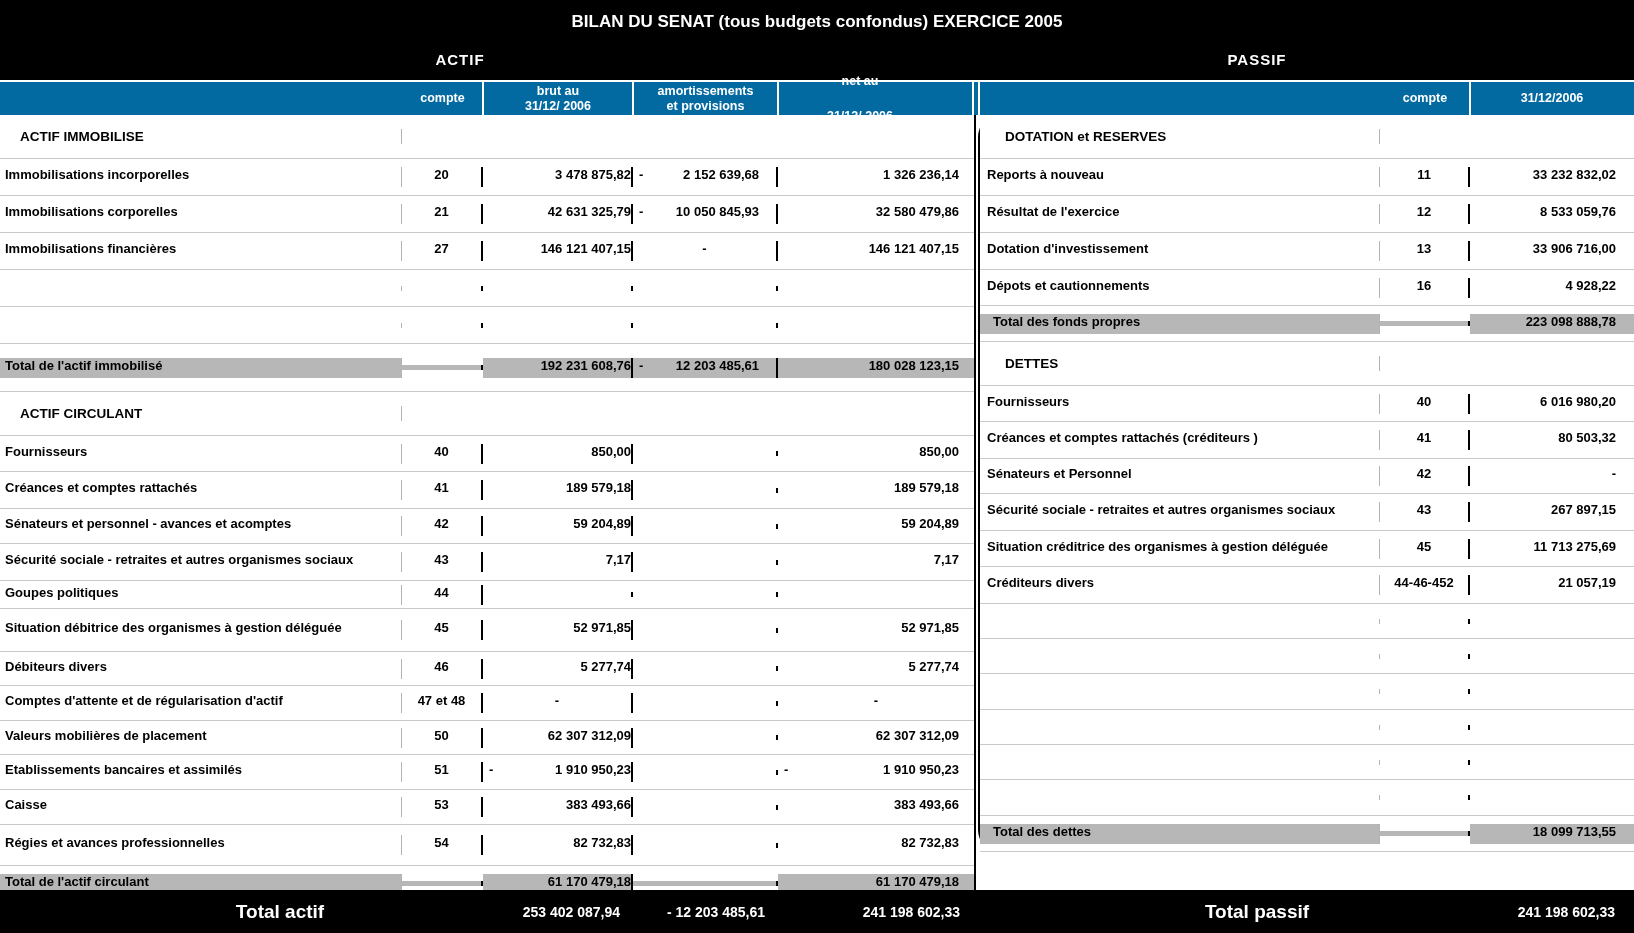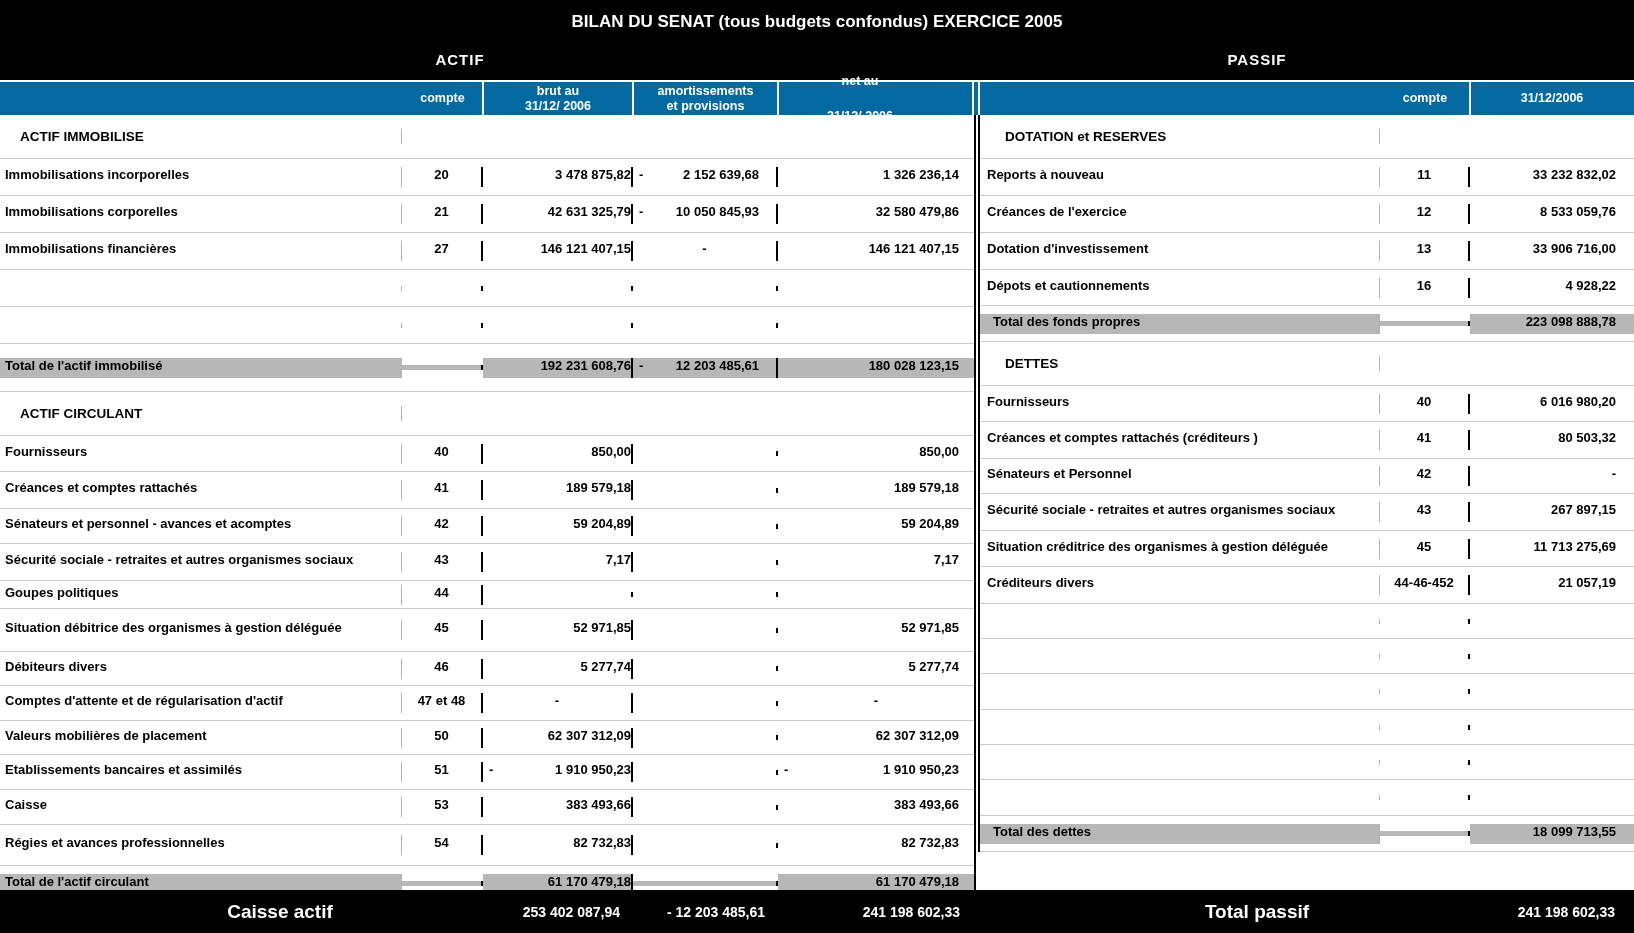--- a/index.html
+++ b/index.html
@@ -11,21 +11,21 @@
   .side-h{position:absolute;top:51px;color:#fff;font-size:15px;text-align:center;letter-spacing:1px;}
   .actif-h{left:0;width:920px;}
   .passif-h{left:940px;width:634px;}
   
   .colhead{position:absolute;left:0;top:80px;width:100%;height:35px;background:#0369a1;border-top:2px solid #fff;box-sizing:border-box;}
   .ch{position:absolute;top:0;height:100%;display:flex;flex-direction:column;justify-content:center;
       text-align:center;color:#fff;font-size:12.5px;line-height:15px;}
   .vline{position:absolute;top:0;width:2px;height:100%;background:#fff;}
   
   .ltable{position:absolute;left:0;top:115px;width:974px;border-right:2px solid #000;}
-  .rtable{position:absolute;left:978px;top:115px;width:654px;border-left:2px solid #000;}
+  .rtable{position:absolute;left:978px;top:115px;width:654px;border-left:2px solid #000;border-radius:22px;}
   .r{display:flex;border-bottom:1px solid #c9c9c9;box-sizing:border-box;background:#fff;align-items:center;}
   .c{box-sizing:border-box;display:flex;align-items:flex-end;padding-bottom:5px;font-size:13px;white-space:nowrap;overflow:hidden;}
   .lc-label{width:402px;border-right:1px solid #b3b3b3;padding-left:5px;}
   .lc-cpt{width:81px;border-right:2px solid #000;justify-content:center;}
   .lc-brut{width:150px;border-right:2px solid #000;justify-content:flex-end;}
   .lc-amort{width:145px;border-right:2px solid #000;justify-content:flex-end;padding-right:17px;}
   .lc-net{width:196px;justify-content:flex-end;padding-right:15px;}
   .rc-label{width:400px;border-right:1px solid #b3b3b3;padding-left:7px;}
   .rc-cpt{width:90px;border-right:2px solid #000;justify-content:center;}
   .rc-val{width:164px;justify-content:flex-end;padding-right:18px;}
@@ -247,21 +247,21 @@
       <div class="c rc-label">DOTATION et RESERVES</div>
       <div class="c rc-cpt"></div>
         <div class="c rc-val"></div>
     </div>
     <div class="r" style="height:37px">
       <div class="c rc-label">Reports à nouveau</div>
       <div class="c rc-cpt">11</div>
       <div class="c rc-val">33 232 832,02</div>
     </div>
     <div class="r" style="height:37px">
-      <div class="c rc-label">Créances de l'exercice</div>
+      <div class="c rc-label">Résultat de l'exercice</div>
       <div class="c rc-cpt">12</div>
       <div class="c rc-val">8 533 059,76</div>
     </div>
     <div class="r" style="height:37px">
       <div class="c rc-label">Dotation d'investissement</div>
       <div class="c rc-cpt">13</div>
       <div class="c rc-val">33 906 716,00</div>
     </div>
     <div class="r" style="height:36px">
       <div class="c rc-label">Dépots et cautionnements</div>
@@ -339,21 +339,21 @@
         <div class="c rc-val"></div>
       </div>
     <div class="r tot" style="height:36px">
       <div class="c rc-label">Total des dettes</div>
       <div class="c rc-cpt"></div>
       <div class="c rc-val">18 099 713,55</div>
     </div>
   </div>
 
   <div class="footer">
-    <div class="f f-lab" style="left:0;width:560px;">Caisse actif</div>
+    <div class="f f-lab" style="left:0;width:560px;">Total actif</div>
     <div class="f f-num" style="right:1014px;">253 402 087,94</div>
     <div class="f f-num" style="right:869px;">- 12 203 485,61</div>
     <div class="f f-num" style="right:674px;">241 198 602,33</div>
     <div class="f f-lab" style="left:980px;width:554px;">Total passif</div>
     <div class="f f-num" style="right:19px;">241 198 602,33</div>
   </div>
 
 </div>
 
 </body></html>

